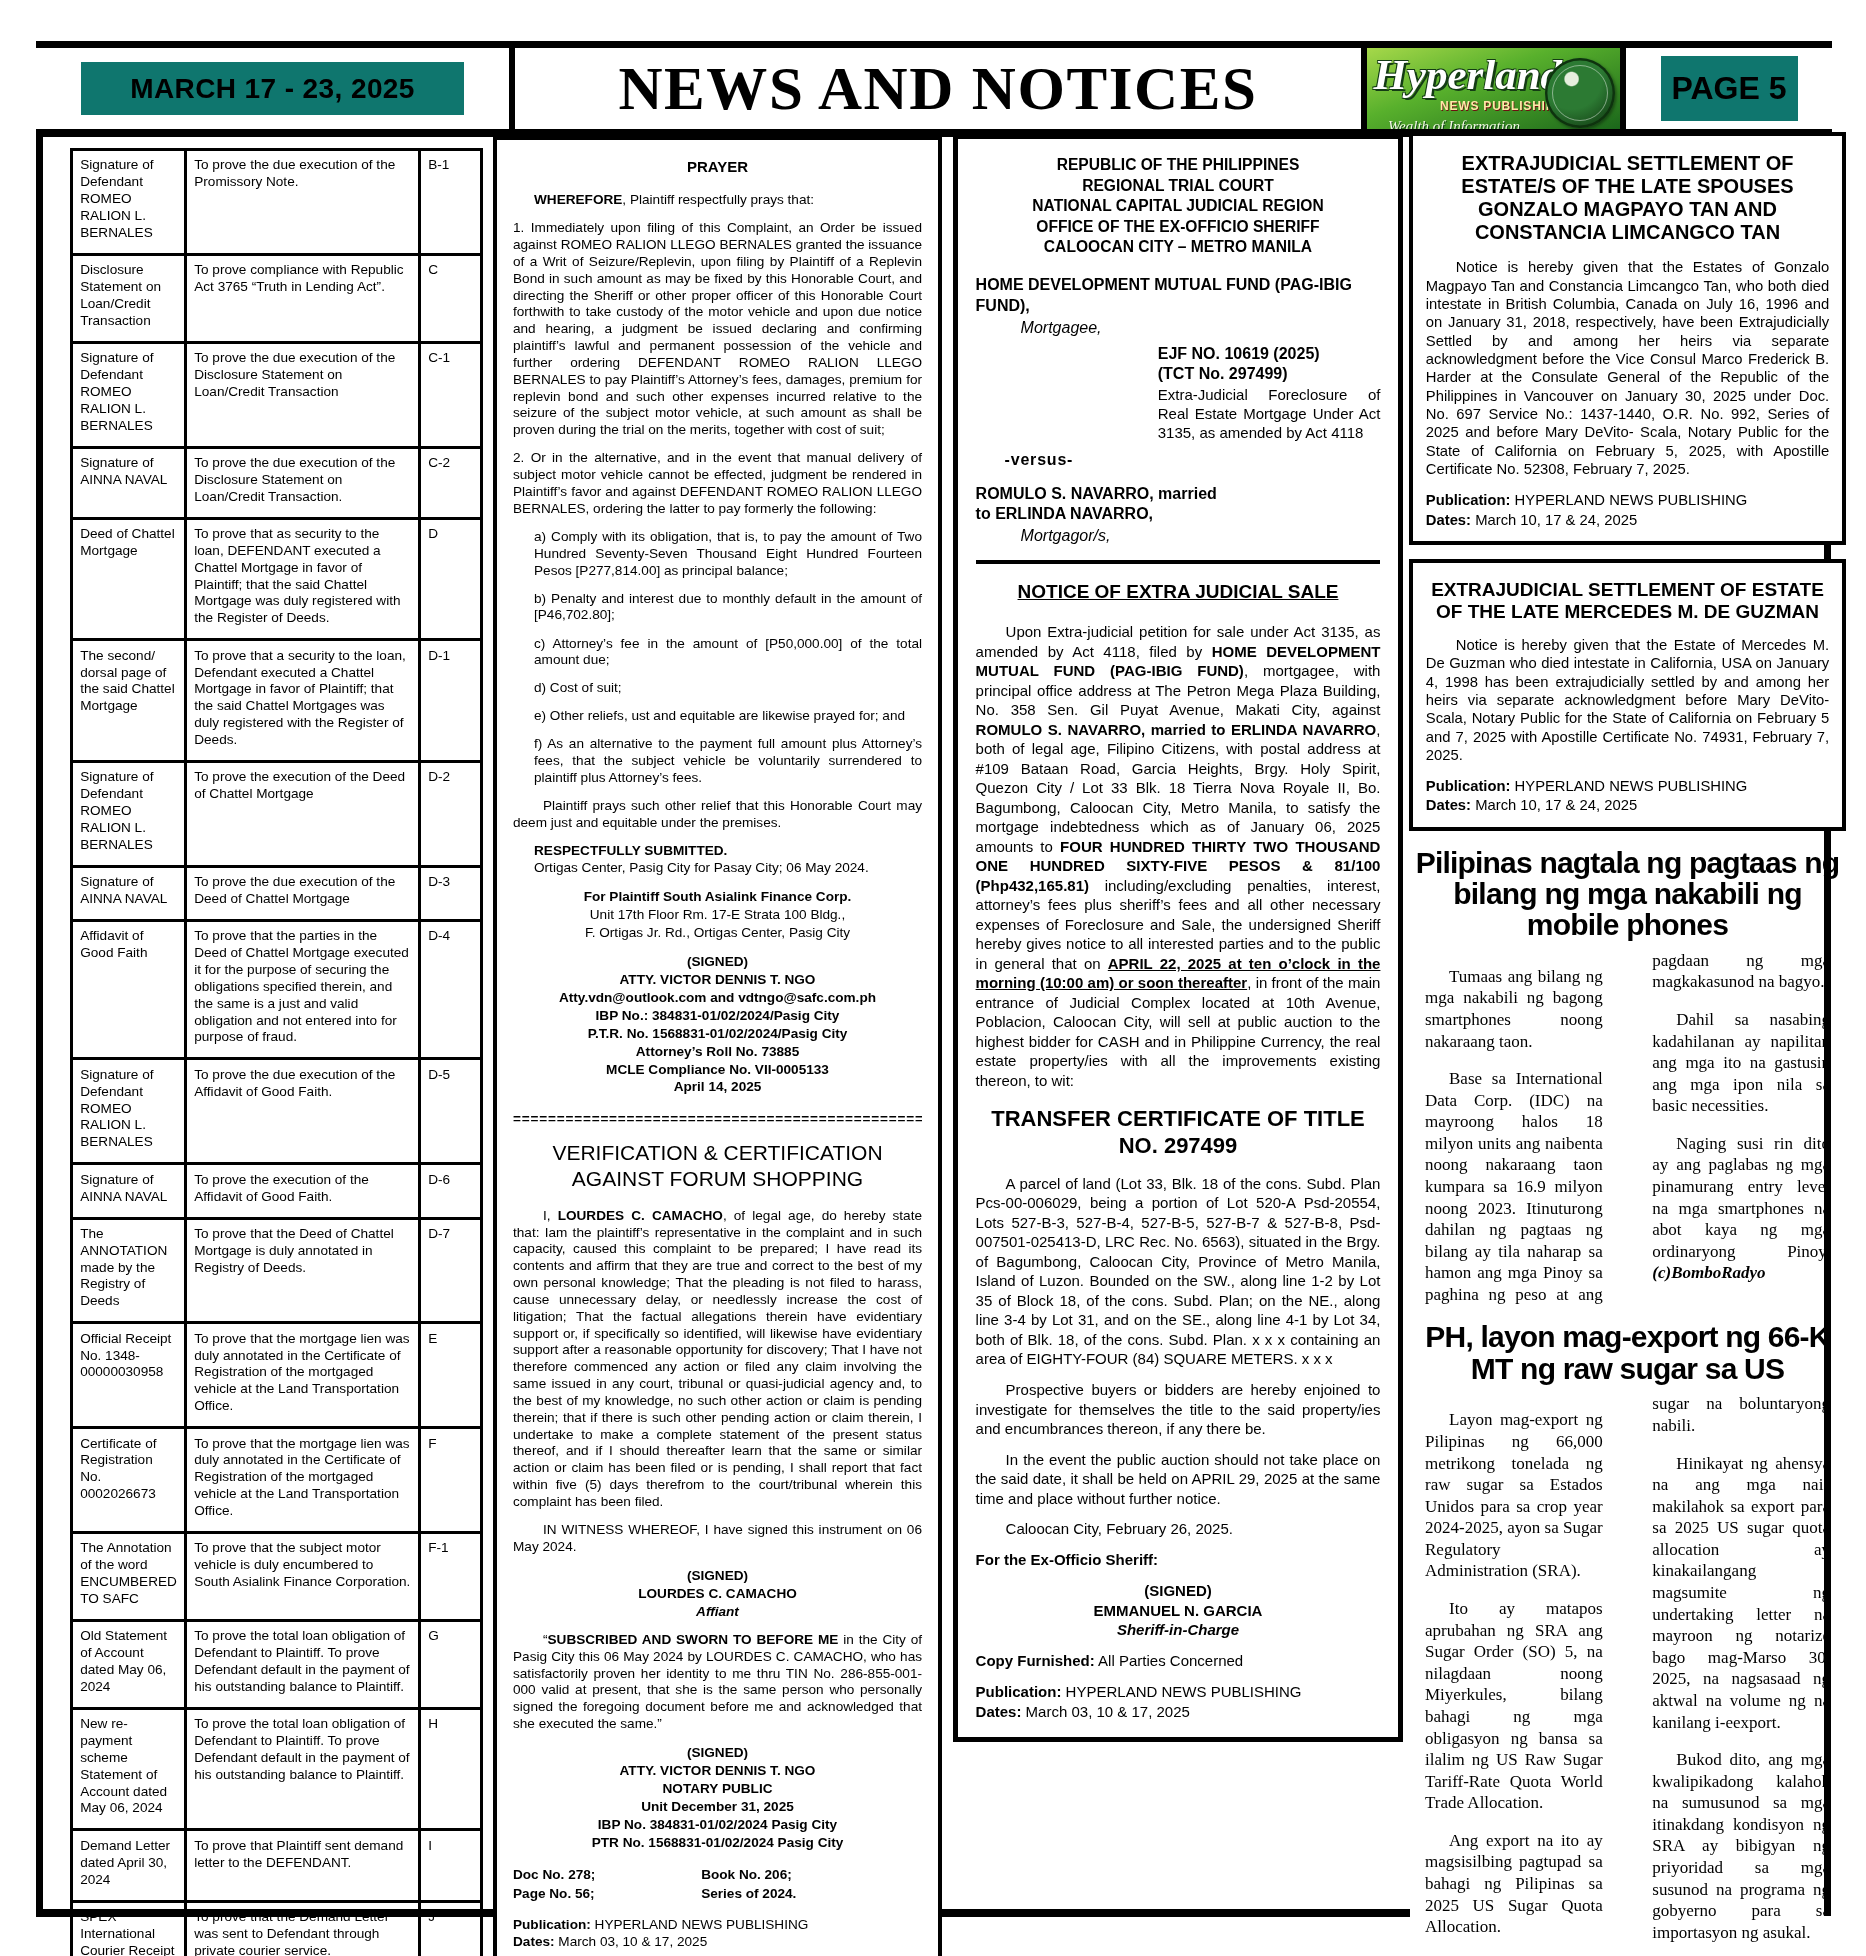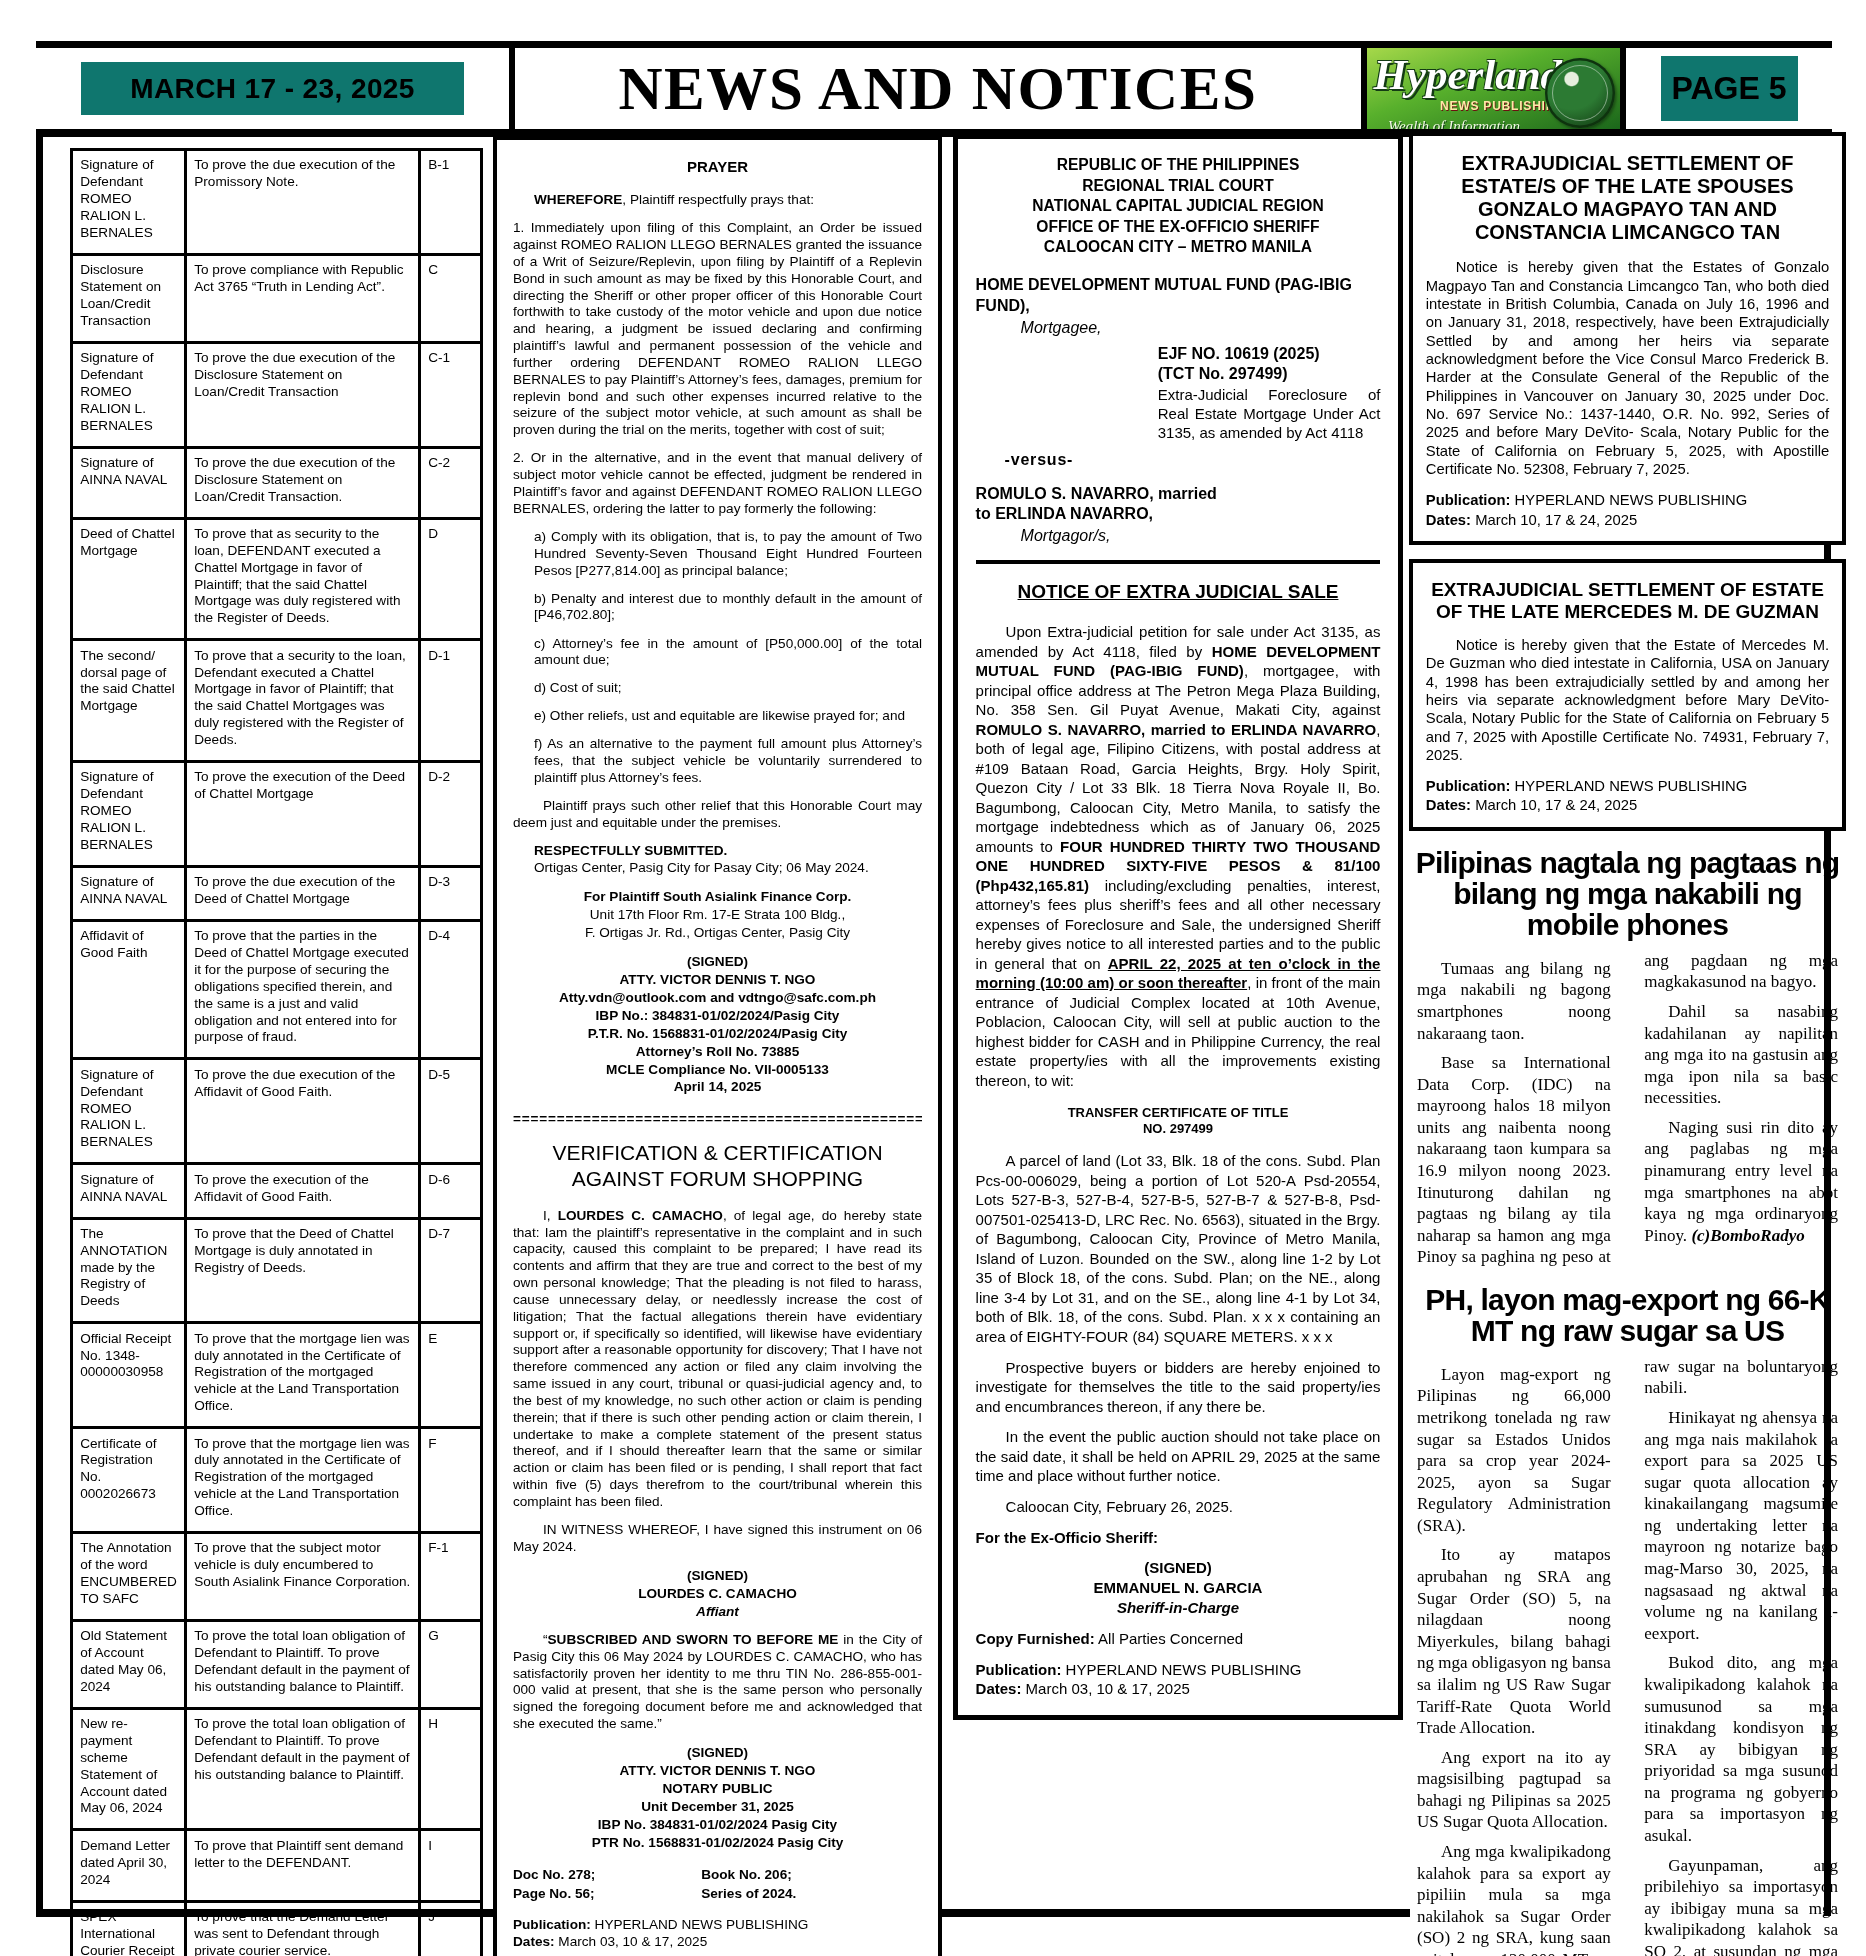--- a/index.html
+++ b/index.html
@@ -60,33 +60,33 @@
   .col-sheriff { position:absolute; left:953px; top:134px; width:450px; border:5.6px solid #000;
                  padding:16px 17.6px; font-size:15px; line-height:1.3; background:#fff; }
   .court { text-align:center; font-weight:bold; font-size:15.6px; line-height:1.32; margin-bottom:17.6px; }
   .case-head { font-weight:bold; font-size:16px; line-height:1.28; }
   .case-sub { font-style:italic; margin:1.6px 0 4.8px 45px; font-size:16px; }
   .case-right { margin-left:45%; font-weight:bold; font-size:16px; line-height:1.28; }
   .case-desc { margin-left:45%; text-align:justify; line-height:1.28; margin-bottom:6.4px; }
   .versus { font-weight:bold; margin:8px 0 12.8px 29px; font-size:16px; letter-spacing:0.8px; }
   .rule { border:none; border-top:4.8px solid #000; margin:12.8px 0 16px; }
   .notice-title { text-align:center; font-weight:bold; font-size:19px; text-decoration:underline; margin:4.8px 0 17.6px; }
-  .tct-title { text-align:center; font-weight:bold; font-size:13px; line-height:1.25; margin:14.4px 0; }
+  .tct-title { text-align:center; font-weight:bold; font-size:22px; line-height:1.25; margin:14.4px 0; }
 
   
   .col-right { position:absolute; left:1409px; top:132px; width:437px; display:flex; flex-direction:column; gap:14.4px; }
   .notice-box { border:4.8px solid #000; padding:9.6px 12.8px 11.2px; font-size:14.8px; line-height:1.24; background:#fff; }
   .notice-box h2 { font-size:20px; line-height:1.15; text-align:center; margin:6.4px 4.8px 14.4px; }
   .notice-box.guzman h2 { font-size:19px; margin-bottom:12.8px; }
   .notice-box p.body { text-align:justify; text-indent:30px; margin-bottom:12.8px; }
   .publine { line-height:1.3; }
   .article h1 { font-size:30px; line-height:1.04; text-align:center; letter-spacing:-0.8px; margin:1.6px 0 9.6px; }
   .art-cols { column-count:2; column-gap:17.6px; text-align:justify;
               font-family:"Liberation Serif", serif; font-size:17px; line-height:1.27; }
-  .art-cols p { text-indent:24px; margin:8px; }
+  .art-cols p { text-indent:24px; margin:16px; }
   .credit { font-weight:bold; font-style:italic; }
 </style>
 </head>
 <body>
 
 <div class="side-l"></div>
 <div class="side-r"></div>
 <div class="bottom-bar"></div>
 
 <div class="header">

